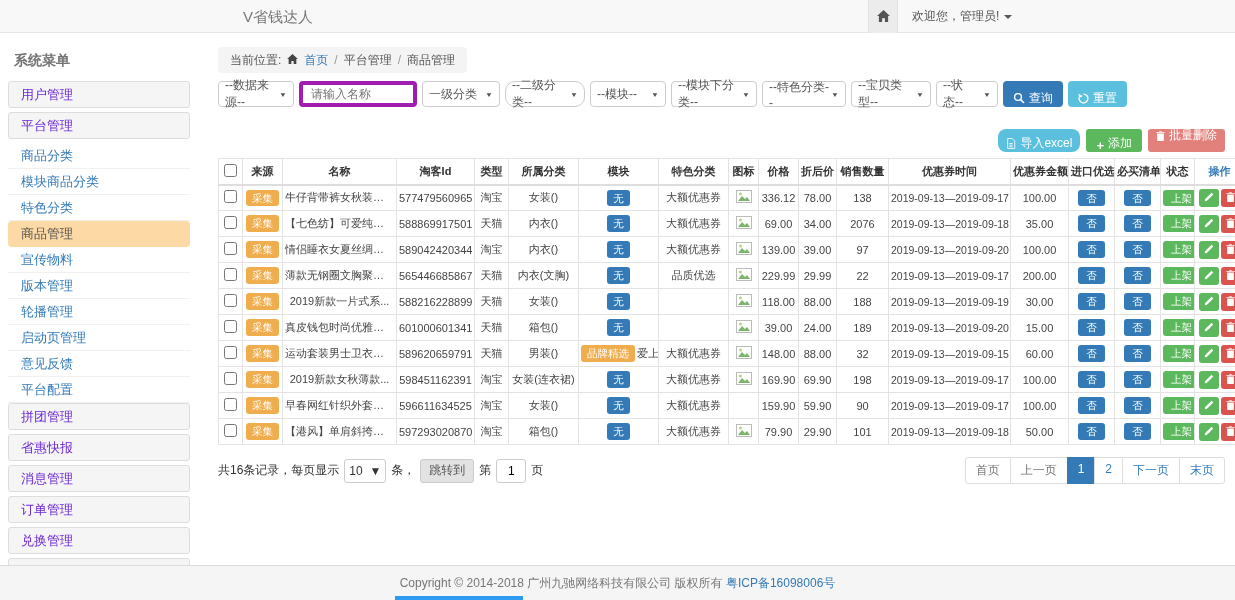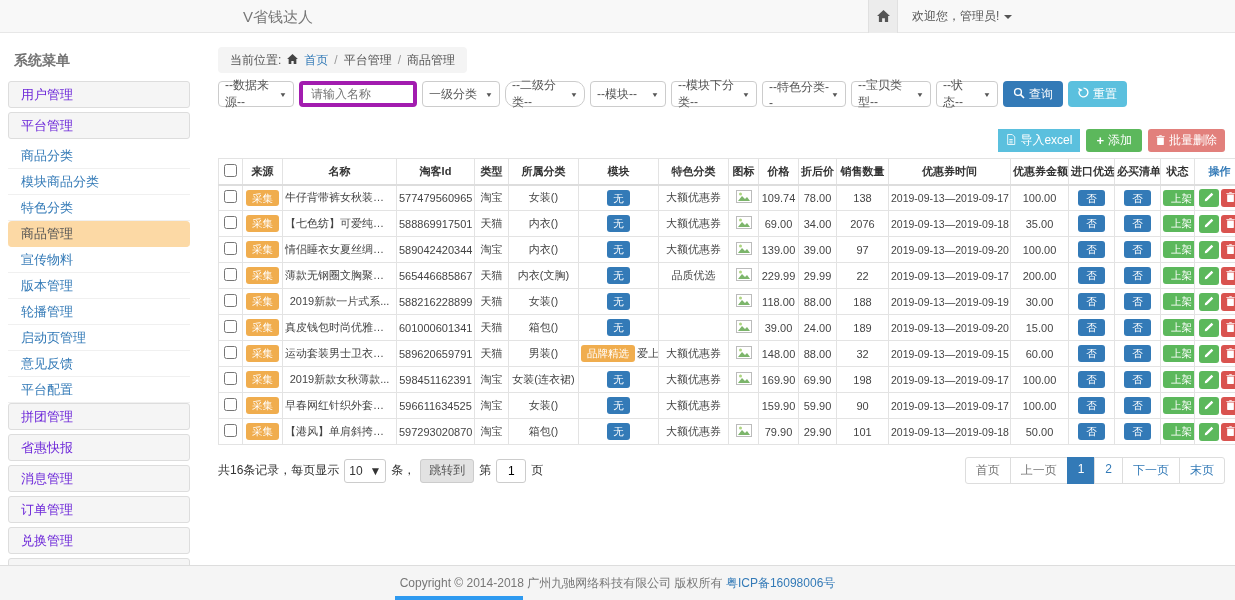--- a/index.html
+++ b/index.html
@@ -32,27 +32,27 @@
   .breadcrumb { display:inline-flex; align-items:center; gap:6px; height:26px; margin-top:2px;
     background:#f4f4f4; border-radius:4px; padding:0 12px; font-size:12px; color:#555; }
   .breadcrumb .link { color:#337ab7; cursor:pointer; }
   .breadcrumb .sep { color:#999; }
 
   .filters { display:flex; align-items:center; gap:5px; margin-top:8px; }
   .sel { height:26px; border:1px solid #ccc; border-radius:4px; background:#fff; display:flex;
     align-items:center; justify-content:space-between; padding:0 6px; font-size:12px; color:#555; cursor:pointer; }
   .sel .sel-caret { font-size:8px; color:#555; transform:scaleY(.8); }
   .txt-input { height:26px; border:4px solid #a21caf; border-radius:4px; padding:0 8px; font-size:12px; color:#555; }
-  .btn { display:inline-flex; align-items:center; justify-content:center; gap:4px; border:none;
+  .btn { display:inline-flex; align-items:flex-end; justify-content:center; gap:4px; border:none;
     border-radius:4px; color:#fff; font-size:12px; cursor:pointer; }
   .btn-search { background:#337ab7; height:26px; padding:0 10px; }
   .btn-reset  { background:#5bc0de; height:26px; padding:0 10px; }
 
   .actions { display:flex; justify-content:flex-end; gap:6px; margin-top:22px; }
-  .btn-import { background:#5bc0de; height:23px; padding:0 8px; border-radius:0; }
+  .btn-import { background:#5bc0de; height:23px; padding:0 8px; border-radius:8px; }
   .btn-add    { background:#5cb85c; height:23px; padding:0 10px; border-radius:3px; }
   .btn-batch  { background:#e2807c; height:23px; padding:8px 8px; border-radius:3px; }
   .plus-glyph { font-size:13px; font-weight:bold; line-height:1; }
 
   
   table { width:100%; margin-top:6px; border-collapse:collapse; table-layout:fixed; font-size:11px; color:#444; }
   th,td { border:1px solid #e3e3e3; text-align:center; padding:0 2px; height:26px;
     overflow:hidden; white-space:nowrap; }
   thead th { font-size:11px; font-weight:bold; color:#333; border-bottom:2px solid #ddd; background:#fff; }
   thead th.th-ops { color:#337ab7; }
@@ -265,21 +265,21 @@
           <td>577479560965</td>
           <td>淘宝</td>
           <td>女装()</td>
           <td><span class="badge bg-blue">无</span></td>
           <td>大额优惠券</td>
           <td><span><svg width="16" height="13" viewBox="0 0 16 13">
                 <rect x="0.5" y="0.5" width="15" height="12" fill="#fff" stroke="#bbb"></rect>
                 <circle cx="4.5" cy="4" r="1.5" fill="#aed581"></circle>
                 <path d="M2 11 L6 6 L9 9 L11 7 L14 11 Z" fill="#7cb56b"></path>
               </svg></span></td>
-          <td>109.74</td>
+          <td>336.12</td>
           <td>78.00</td>
           <td>138</td>
           <td class="date">2019-09-13—2019-09-17</td>
           <td>100.00</td>
           <td><span class="badge bg-blue badge-wide">否</span></td>
           <td><span class="badge bg-blue badge-wide">否</span></td>
           <td><span class="badge bg-green badge-wide">上架</span></td>
           <td><button class="op-btn op-edit">
               <span><svg width="10" height="10" viewBox="0 0 12 12">
                   <path d="M1 11 L1.2 8.7 L8.2 1.7 L10.3 3.8 L3.3 10.8 Z M9 0.9 L11.1 3 L10.3 3.8 L8.2 1.7 Z" fill="#fff"></path>

